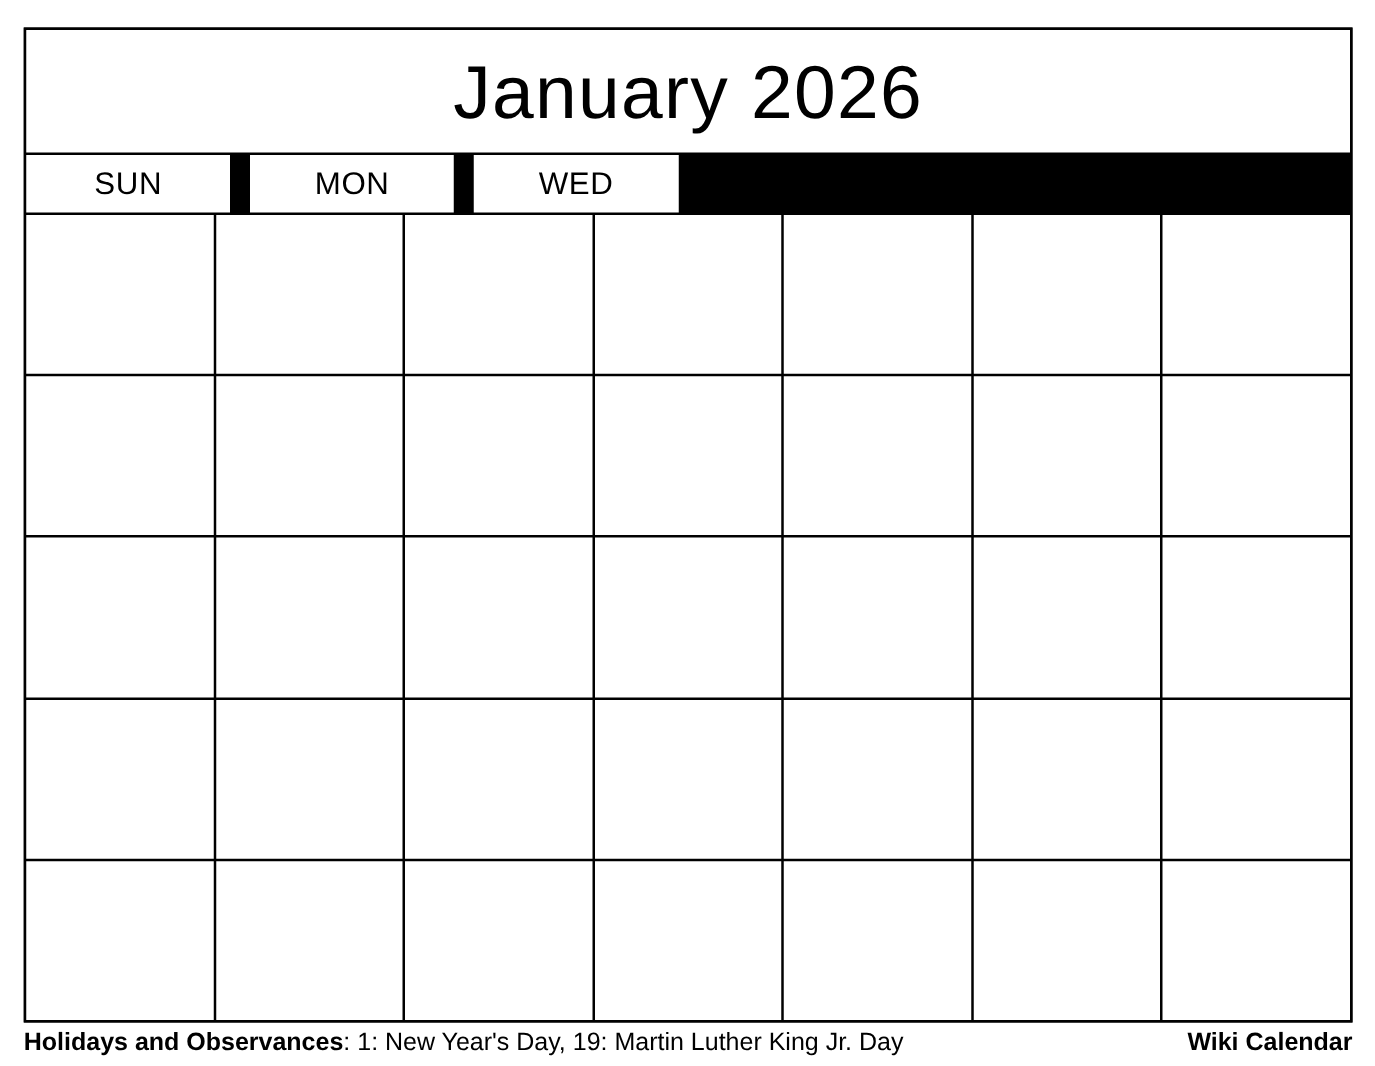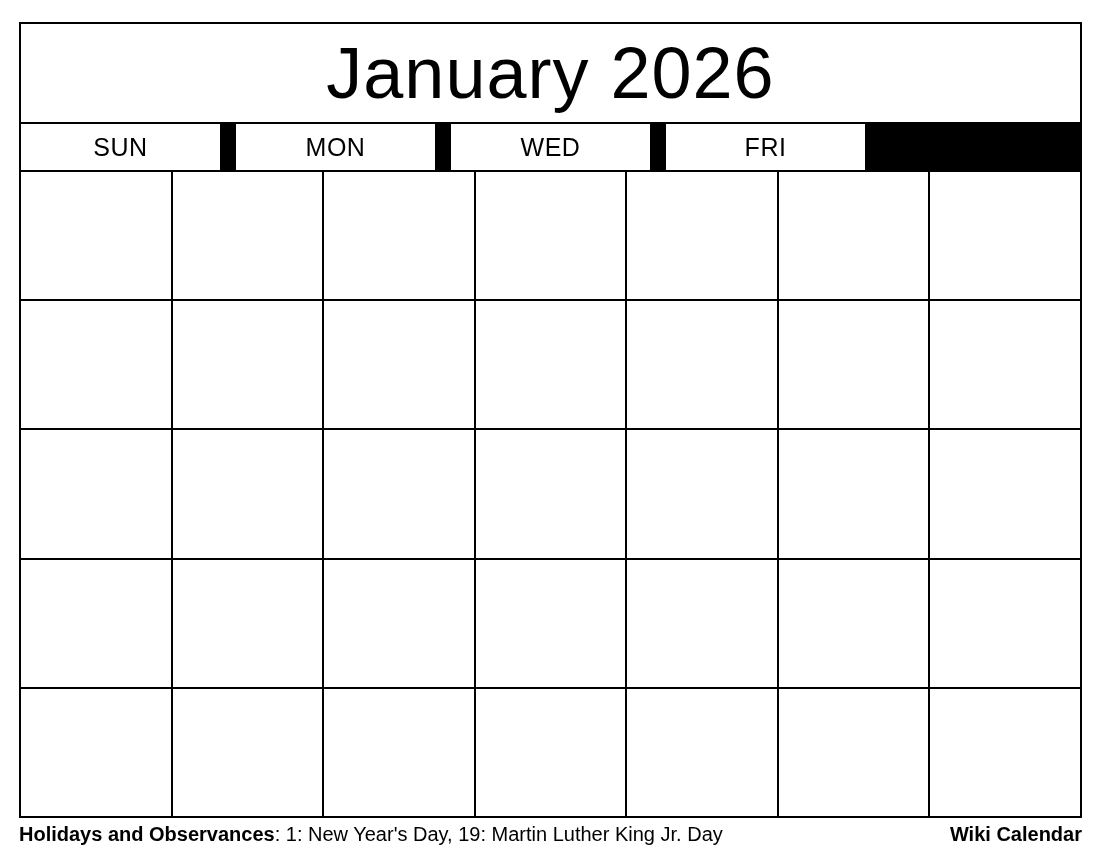--- a/index.html
+++ b/index.html
@@ -27,28 +27,28 @@
     display: flex;
     flex-direction: column;
     gap: 2px;
   }
   .title-cell {
     flex: 0 0 98px;
     background: var(--background, #ffffff);
     display: flex;
     align-items: center;
     justify-content: center;
-    font-size: 72px;
+    font-size: 60px;
     letter-spacing: 1px;
     white-space: nowrap;
   }
   .dow-row {
     flex: 0 0 46px;
     display: grid;
-    grid-template-columns: repeat(5, 1fr);
+    grid-template-columns: repeat(6, 1fr);
     gap: 16px;
   }
   .dow-cell {
     background: var(--background, #ffffff);
     display: flex;
     align-items: center;
     justify-content: center;
     font-size: 25px;
     letter-spacing: 0.5px;
   }
@@ -80,21 +80,20 @@
 <body>
 
 <div class="calendar">
 
   <div class="title-cell">January 2026</div>
 
   <div class="dow-row">
     <div class="dow-cell">SUN</div>
     <div class="dow-cell">MON</div>
     <div class="dow-cell">WED</div>
-    <div class="dow-cell">FRI</div>
   </div>
 
   <div class="grid">
 
     <div class="day-cell"></div>
     <div class="day-cell"></div>
     <div class="day-cell"></div>
     <div class="day-cell"></div>
     <div class="day-cell"></div>
     <div class="day-cell"></div>

